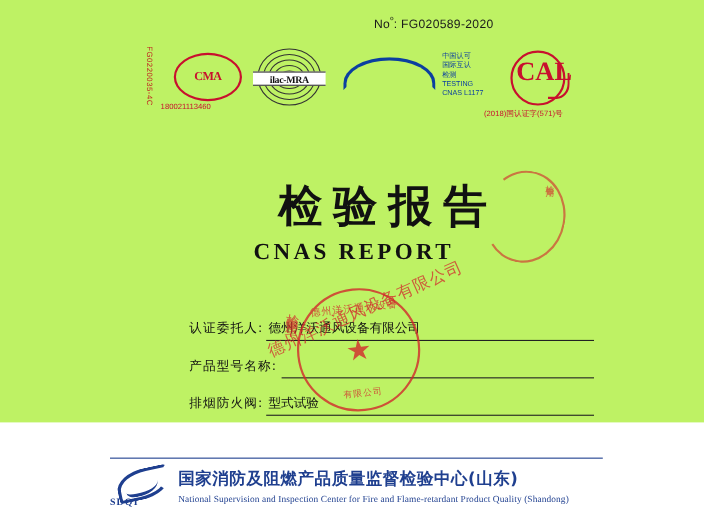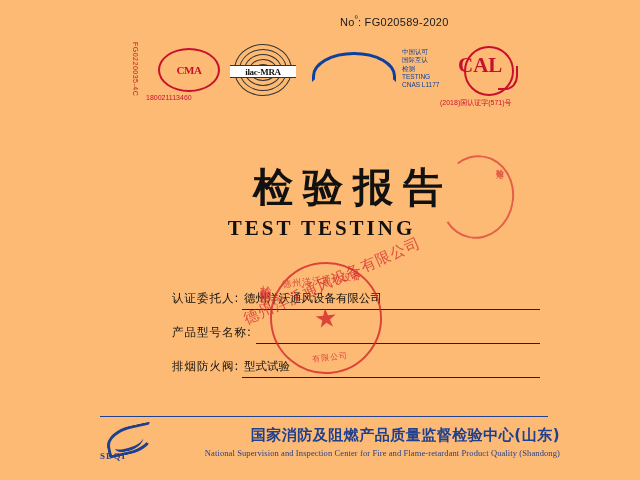--- a/index.html
+++ b/index.html
@@ -9,22 +9,22 @@
   body {
     width: 640px;
     height: 480px;
     background: #ffffff;
     font-family: "Liberation Sans", sans-serif;
     overflow: hidden;
   }
   .page {
     position: relative;
     width: 640px;
-    height: 480px;
-    background: #fdba74;
+    height: 384px;
+    background: #bef264;
   }
 
   
   .doc-no {
     position: absolute;
     top: 14px;
     left: 340px;
     font-size: 11px;
     color: #1a1a1a;
     letter-spacing: 0.3px;
@@ -184,22 +184,22 @@
     width: 46px;
     height: 46px;
     border: 2.5px solid #c8102e;
     border-radius: 50%;
   }
   .logo-cal .letters {
     position: absolute;
     left: 0;
     top: 9px;
     width: 62px;
-    text-align: left;
-    font-size: 21px;
+    text-align: right;
+    font-size: 24px;
     font-weight: bold;
     color: #c8102e;
     font-family: "Liberation Serif", serif;
     letter-spacing: 0px;
   }
   .logo-cal .hook {
     position: absolute;
     left: 40px;
     top: 22px;
     width: 18px;
@@ -437,21 +437,20 @@
     width: 54px;
     font-family: Liberation Serif, serif;
     font-size: 9px;
     font-weight: bold;
     color: #1f3f8f;
     letter-spacing: 1px;
   }
   .footer-texts {
     flex: 1 1 auto;
     padding-top: 2px;
-    text-align: right;
   }
   .footer-cn {
     font-family: "DejaVu Sans", sans-serif;
     font-size: 15px;
     font-weight: bold;
     color: #1f3f8f;
     letter-spacing: 0.5px;
     white-space: nowrap;
   }
   .footer-en {
@@ -502,21 +501,21 @@
 
     <div class="logo-cal">
       <div class="circ"></div>
       <div class="letters">CAL</div>
       <div class="hook"></div>
     </div>
     <div class="cal-code">(2018)国认证字(571)号</div>
   </div>
 
   <div class="title-cn">检验报告</div>
-  <div class="title-en">TEST TESTING</div>
+  <div class="title-en">CNAS REPORT</div>
 
   <div class="fields">
     <div class="field-row">
       <div class="field-label">认证委托人:</div>
       <div class="field-value">德州洋沃通风设备有限公司</div>
       <div class="field-line"></div>
     </div>
     <div class="field-row">
       <div class="field-label">产品型号名称:</div>
       <div class="field-line" style="left:84px;"></div>

